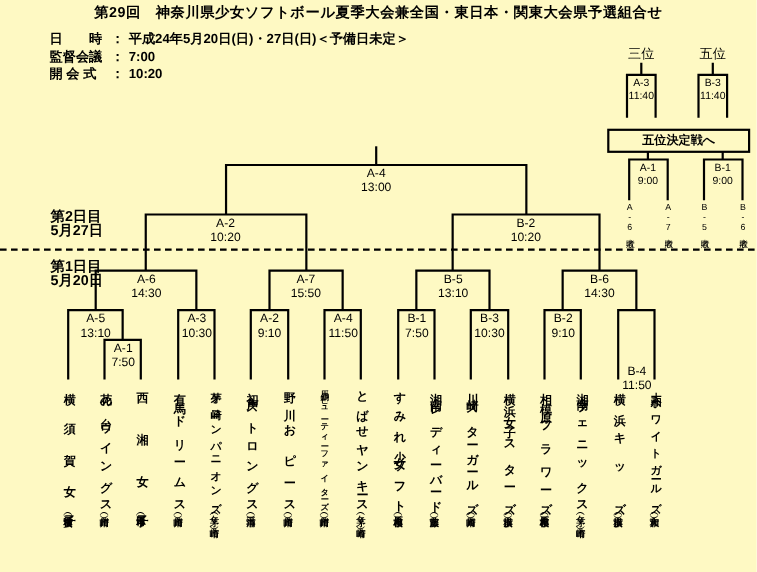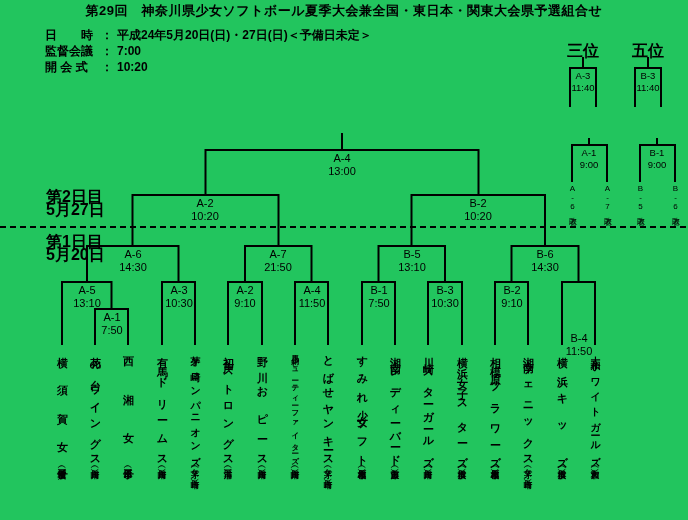--- a/index.html
+++ b/index.html
@@ -1,28 +1,28 @@
 <!DOCTYPE html>
 <html><head>
 <meta charset="utf-8">
 <style>
   html,body{margin:0;padding:0;background:#fff;}
-  #canvas{position:relative;width:688px;height:520px;background:#22c55e;overflow:hidden;
+  #canvas{position:relative;width:688px;height:520px;background:#fef9c3;overflow:hidden;
           font-family:"Liberation Sans","DejaVu Sans",sans-serif;color:#000;}
   svg.lines{position:absolute;left:0;top:0;pointer-events:none;}
   .title{position:absolute;top:2px;left:0;width:688px;text-align:center;
          font-size:13px;font-weight:bold;letter-spacing:0.5px;}
   .info{position:absolute;left:45px;top:27px;font-size:12px;font-weight:bold;line-height:16px;}
   .info-row{white-space:nowrap;}
   .info-label{display:inline-block;width:56px;}
   .info-sep{display:inline-block;width:16px;}
-  .sched{position:absolute;left:46px;font-size:16px;font-weight:bold;line-height:13px;}
+  .sched{position:absolute;left:46px;font-size:13px;font-weight:bold;line-height:13px;}
   .glabel{position:absolute;width:44px;text-align:center;font-size:11px;line-height:13px;white-space:nowrap;}
   .glabel.small{width:34px;font-size:9.5px;line-height:12px;}
-  .place-label{position:absolute;width:40px;text-align:center;font-size:16px;font-weight:bold;}
+  .place-label{position:absolute;width:40px;text-align:center;font-size:12px;font-weight:normal;}
   .decision-box{position:absolute;left:552px;top:117px;width:130px;height:22px;border:2px solid #000;
                 box-sizing:border-box;text-align:center;font-size:11px;font-weight:bold;line-height:18px;}
   .loser{position:absolute;width:14px;height:44px;top:184px;writing-mode:vertical-rl;
          text-orientation:upright;font-size:8px;line-height:14px;letter-spacing:0;text-align:left;}
   .team{position:absolute;top:348px;width:30px;height:170px;display:flex;flex-direction:column;align-items:center;}
   .team-name{height:112px;display:flex;flex-direction:column;justify-content:space-between;
              align-items:center;font-size:11px;font-weight:bold;}
   .team-name span{writing-mode:vertical-rl;line-height:1;}
   .team.long .team-name{font-size:10px;}
   .team.xlong .team-name{font-size:7.5px;}
@@ -99,20 +99,21 @@
 
   <div class="glabel small" style="left:566px;top:70px;">
     <div>A-3</div>
     <div>11:40</div>
   </div>
   <div class="glabel small" style="left:631px;top:70px;">
     <div>B-3</div>
     <div>11:40</div>
   </div>
 
+  <div class="decision-box">五位決定戦へ</div>
 
   <div class="glabel small" style="left:572px;top:147px;">
     <div>A-1</div>
     <div>9:00</div>
   </div>
   <div class="glabel small" style="left:640px;top:147px;">
     <div>B-1</div>
     <div>9:00</div>
   </div>
 
@@ -134,21 +135,21 @@
     <div>B-2</div>
     <div>10:20</div>
   </div>
 
   <div class="glabel" style="left:111px;top:248px;">
     <div>A-6</div>
     <div>14:30</div>
   </div>
   <div class="glabel" style="left:256px;top:248px;">
     <div>A-7</div>
-    <div>21:50</div>
+    <div>15:50</div>
   </div>
   <div class="glabel" style="left:390px;top:248px;">
     <div>B-5</div>
     <div>13:10</div>
   </div>
   <div class="glabel" style="left:523px;top:248px;">
     <div>B-6</div>
     <div>14:30</div>
   </div>
 

